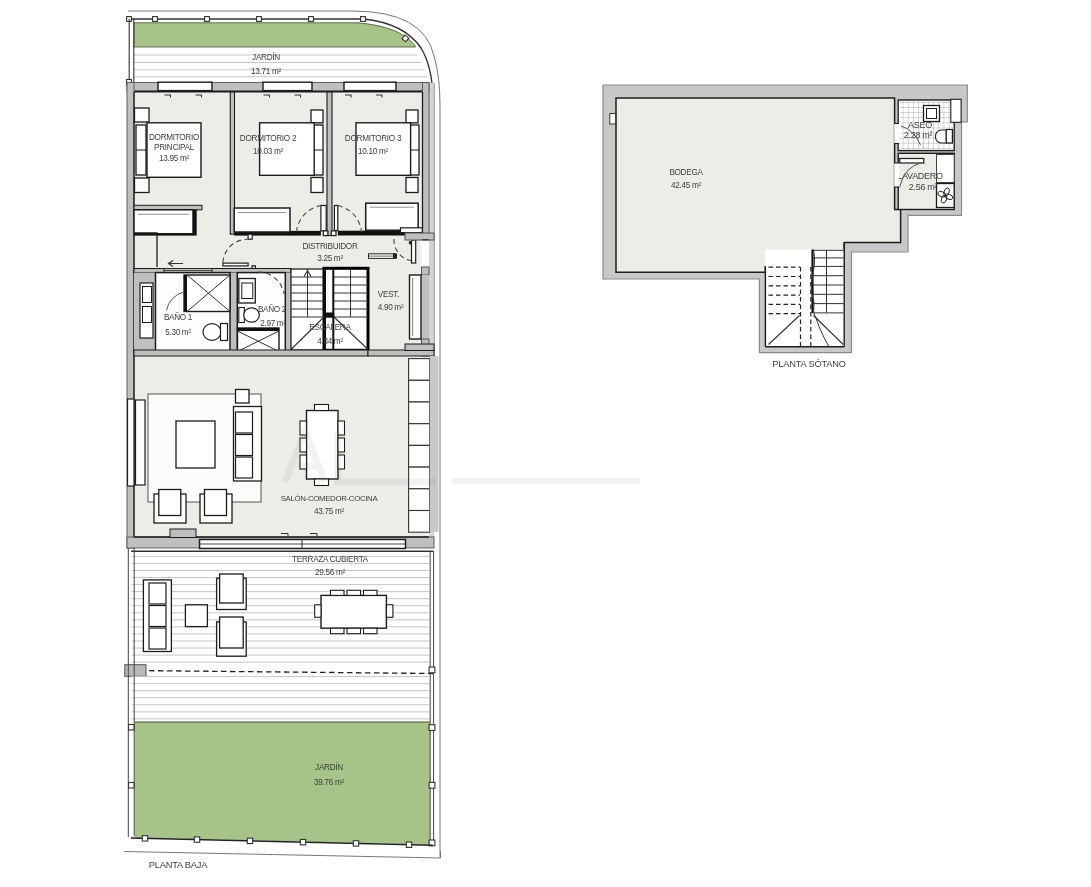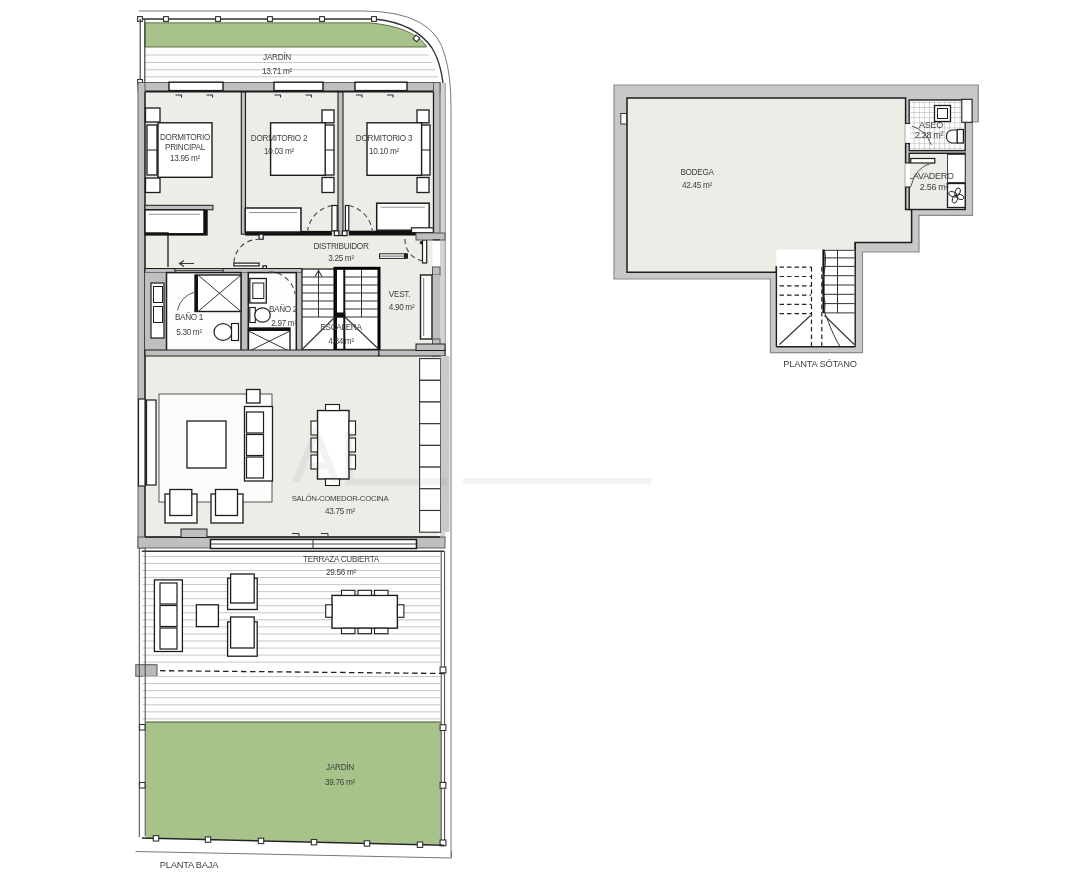--- a/index.html
+++ b/index.html
@@ -1,15 +1,15 @@
 <!DOCTYPE html>
 <html><head><meta charset="utf-8"><style>
 html,body{margin:0;padding:0;background:#ffffff;}
 svg{display:block;font-family:"Liberation Sans",sans-serif;}
-.wrap{filter:opacity(0.999);margin-left:11px;}
+.wrap{filter:opacity(0.999);}
 </style></head><body>
 <div class="wrap">
 <svg width="1091" height="887" viewBox="0 0 1091 887" xmlns="http://www.w3.org/2000/svg">
 <rect x="0" y="0" width="1091" height="887" fill="#ffffff"></rect>
 
 <path d="M128,11 H352 Q424,11 434,56 Q440,76 440,106 V857" fill="none" stroke="#777" stroke-width="1"></path>
 
 <path d="M134,22.8 L358,22.8 Q400,26.5 414.5,45 L415.5,47 L134,47 Z" fill="#a7c38a" stroke="#44522f" stroke-width="0.8"></path>
 
 <line x1="134" y1="55" x2="417.5" y2="55" stroke="#c6c6c6" stroke-width="1"></line>

